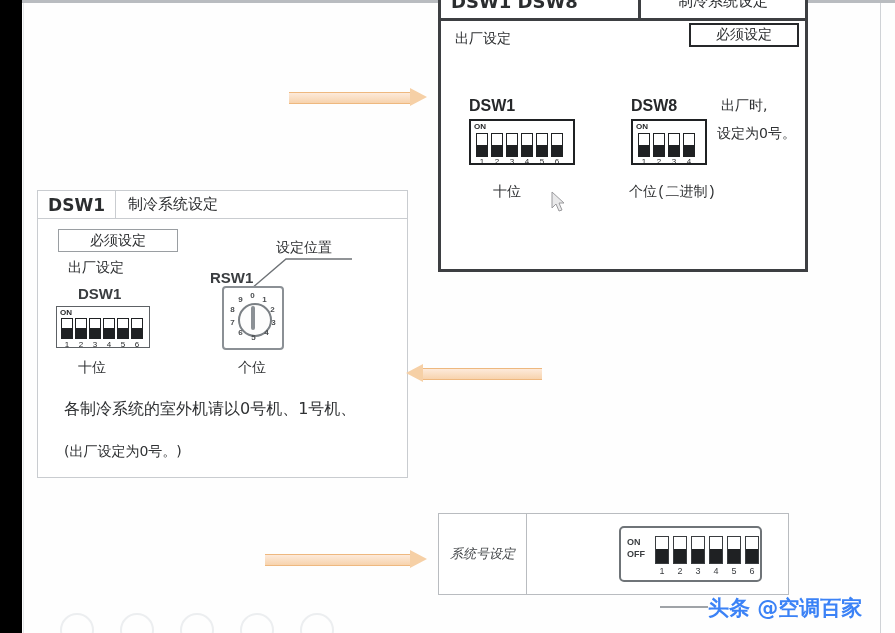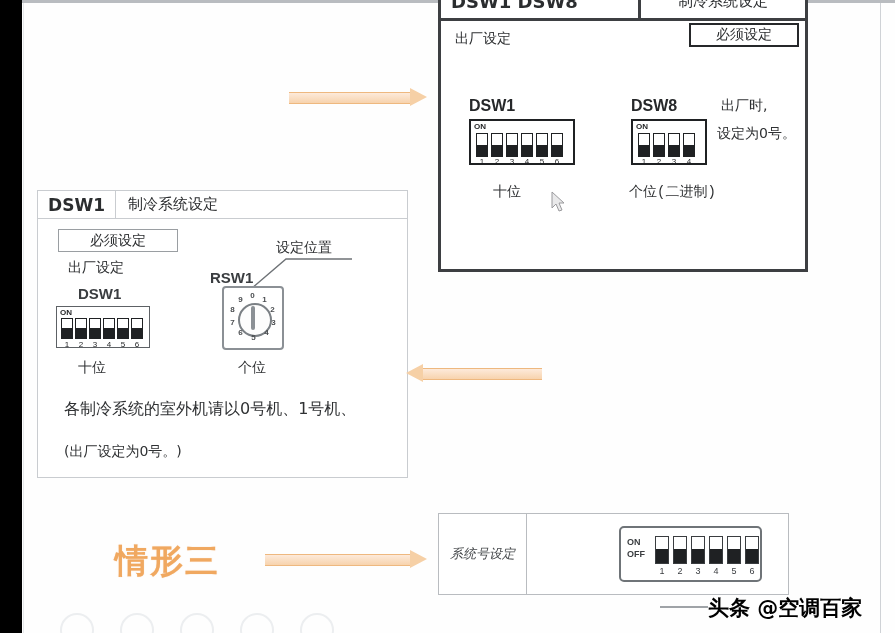--- a/index.html
+++ b/index.html
@@ -119,21 +119,21 @@
   .pointer-line{position:absolute;}
   .pointer-line svg{display:block;overflow:visible;}
 
   
   .cursor{position:absolute;}
   .cursor svg{display:block;}
 
   
   .watermark{
     position:absolute;font-family:"DejaVu Sans","Liberation Sans",sans-serif;
-    font-size:21px;font-weight:bold;color:#000000;white-space:nowrap;
+    font-size:21px;font-weight:bold;color:#3b82f6;white-space:nowrap;
   }
   .wm-rule{position:absolute;height:2px;background:#9fa3a7;}
 
   
   .toolbar{position:absolute;left:60px;bottom:-14px;display:flex;gap:26px;}
   .toolbar .circ{
     width:34px;height:34px;border-radius:50%;
     border:2px solid #eceef0;box-sizing:border-box;
   }
 </style>
@@ -306,21 +306,20 @@
 
     <div class="plaintext" style="left:26px;top:208px;font-size:16px;">各制冷系统的室外机请以0号机、1号机、</div>
     <div class="plaintext" style="left:26px;top:252px;font-size:14px;">(出厂设定为0号。)</div>
   </div>
 
   <div class="arrow left" style="left:406px;top:364px;width:136px;">
     <div class="shaft"></div>
     <div class="head"></div>
   </div>
 
-  <div class="scn-label" style="left:115px;top:539px;">情形三</div>
   <div class="arrow right" style="left:265px;top:550px;width:162px;">
     <div class="shaft"></div>
     <div class="head"></div>
   </div>
 
   <div class="panel thin" style="left:438px;top:513px;width:351px;height:82px;border-color:#b9bcc0;">
     <div class="hdr-row" style="height:100%;">
       <div class="hdr-cell" style="flex:0 0 88px;font-size:13px;border-right:1px solid #b9bcc0;color:#45484b;font-style:italic;">系统号设定</div>
       <div class="hdr-cell" style="flex:1;"></div>
     </div>

